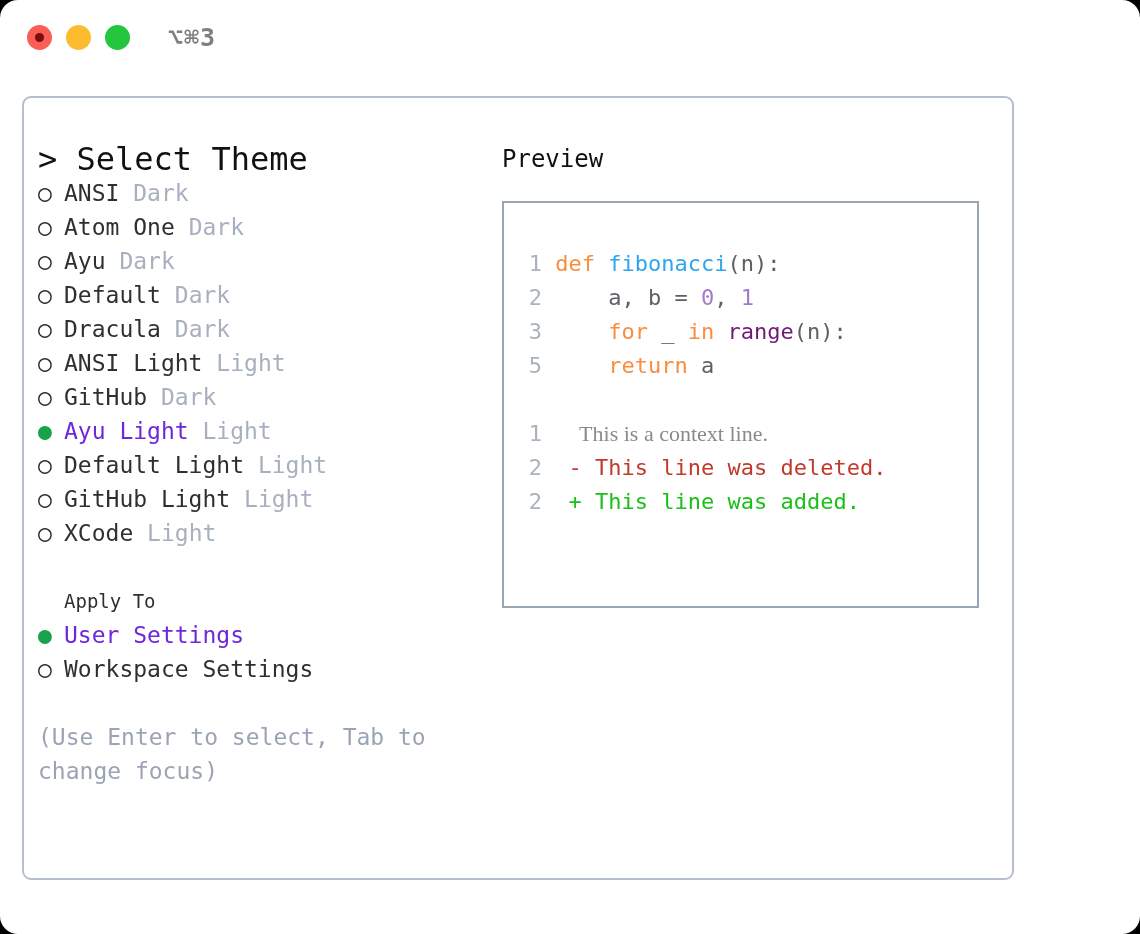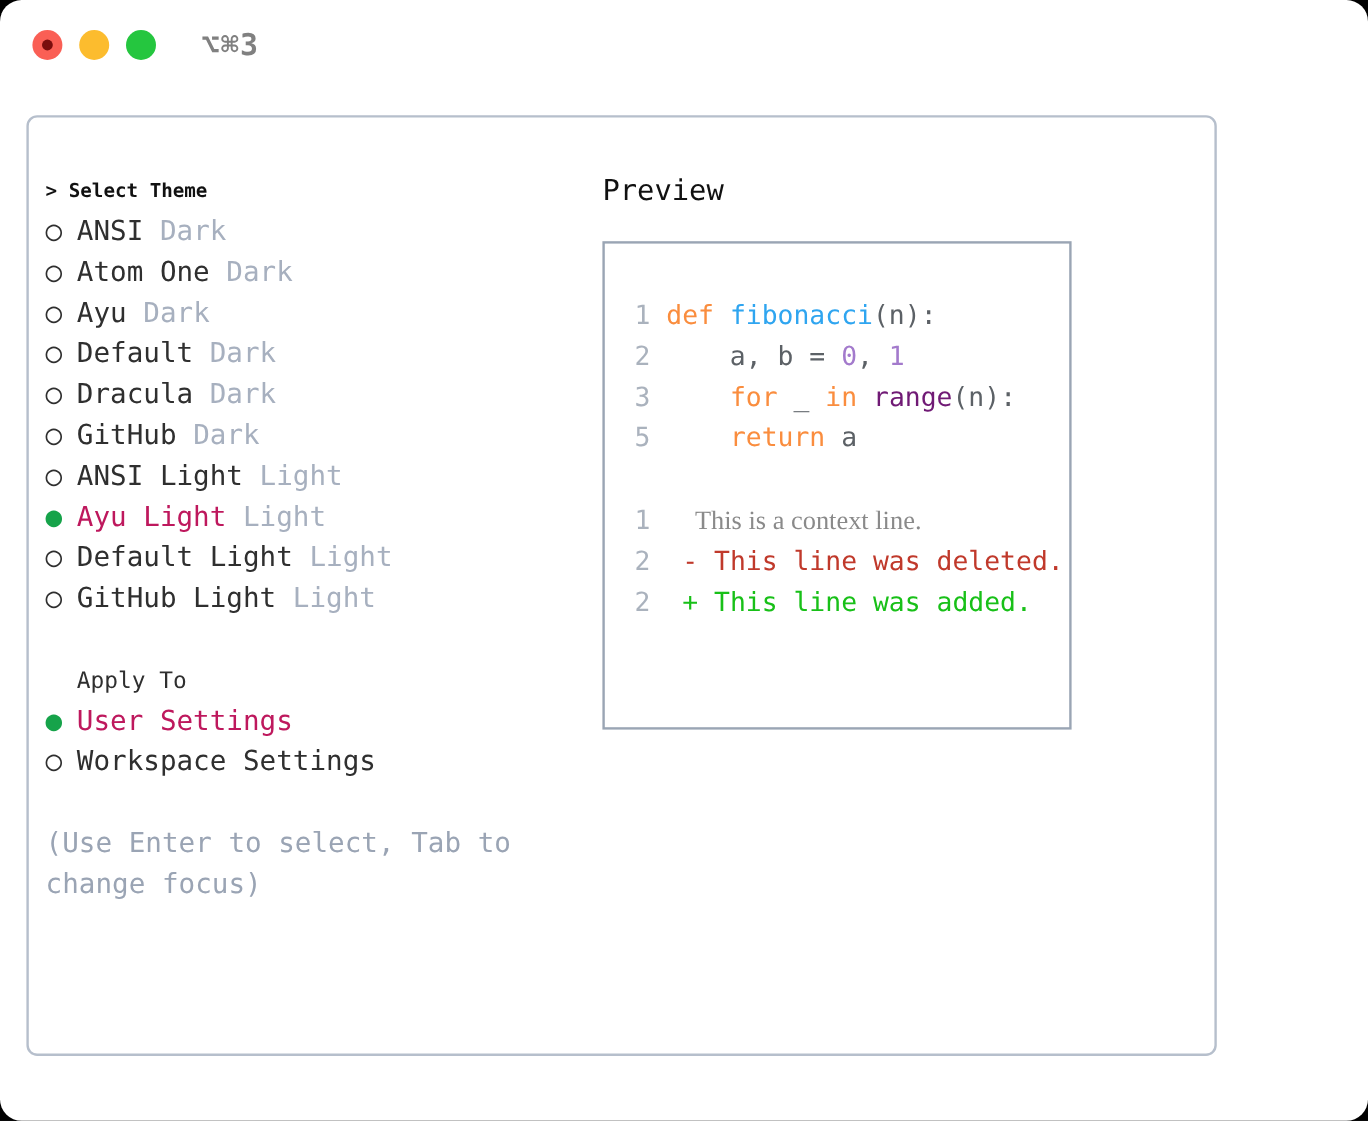--- a/index.html
+++ b/index.html
@@ -88,40 +88,40 @@
 
   
   .left-col {
     position: absolute;
     left: 14px;
     top: 44px;
     width: 440px;
   }
 
   .section-head {
-    font-size: 16px;
-    font-weight: 700;
+    font-size: 32px;
+    font-weight: 400;
     color: #111111;
     line-height: 34px;
     white-space: pre;
   }
 
   .opt-row {
     font-size: 23px;
     line-height: 34px;
     color: #2f2f2f;
     white-space: pre;
   }
   .opt-row .marker {
     display: inline-block;
     width: 26px;
     color: #2f2f2f;
   }
   .opt-row.selected .marker { color: #16a34a; }
-  .opt-row.selected .opt-label { color: #be185d; }
+  .opt-row.selected .opt-label { color: #6d28d9; }
   .opt-row .opt-label { color: #2f2f2f; }
   .opt-row .opt-tag {
     color: #a7b0bf;
   }
 
   .applyto-head {
     font-size: 19px;
     line-height: 34px;
     color: #2f2f2f;
     white-space: pre;
@@ -147,21 +147,21 @@
     width: 500px;
   }
   .preview-title {
     font-size: 24px;
     font-weight: 400;
     color: #111111;
     line-height: 34px;
   }
   .preview-box {
     margin-top: 25px;
-    width: 391px;
+    width: 477px;
     height: 407px;
     border: 2px solid #9aa5b4;
     box-sizing: border-box;
     background: #ffffff;
     padding: 44px 0 0 16px;
   }
 
   .code-line {
     font-size: 22px;
     line-height: 34px;
@@ -204,25 +204,26 @@
 
     <div class="left-col">
       <div class="section-head">&gt; Select Theme</div>
 
       <div id="theme-options-list">
           <div class="opt-row"><span class="marker">○</span><span class="opt-label">ANSI</span><span> </span><span class="opt-tag">Dark</span></div>
           <div class="opt-row"><span class="marker">○</span><span class="opt-label">Atom One</span><span> </span><span class="opt-tag">Dark</span></div>
           <div class="opt-row"><span class="marker">○</span><span class="opt-label">Ayu</span><span> </span><span class="opt-tag">Dark</span></div>
           <div class="opt-row"><span class="marker">○</span><span class="opt-label">Default</span><span> </span><span class="opt-tag">Dark</span></div>
           <div class="opt-row"><span class="marker">○</span><span class="opt-label">Dracula</span><span> </span><span class="opt-tag">Dark</span></div>
+          <div class="opt-row"><span class="marker">○</span><span class="opt-label">ANSI Light</span><span> </span><span class="opt-tag">Light</span></div>
           <div class="opt-row"><span class="marker">○</span><span class="opt-label">GitHub</span><span> </span><span class="opt-tag">Dark</span></div>
-          <div class="opt-row"><span class="marker">○</span><span class="opt-label">ANSI Light</span><span> </span><span class="opt-tag">Light</span></div>
           <div class="opt-row selected"><span class="marker">●</span><span class="opt-label">Ayu Light</span><span> </span><span class="opt-tag">Light</span></div>
           <div class="opt-row"><span class="marker">○</span><span class="opt-label">Default Light</span><span> </span><span class="opt-tag">Light</span></div>
           <div class="opt-row"><span class="marker">○</span><span class="opt-label">GitHub Light</span><span> </span><span class="opt-tag">Light</span></div>
+          <div class="opt-row"><span class="marker">○</span><span class="opt-label">XCode</span><span> </span><span class="opt-tag">Light</span></div>
         </div>
 
       <div class="spacer-block"></div>
 
       <div class="applyto-head">Apply To</div>
       <div id="apply-to-options-list">
           <div class="opt-row selected"><span class="marker">●</span><span class="opt-label">User Settings</span></div>
           <div class="opt-row"><span class="marker">○</span><span class="opt-label">Workspace Settings</span></div>
         </div>
 

